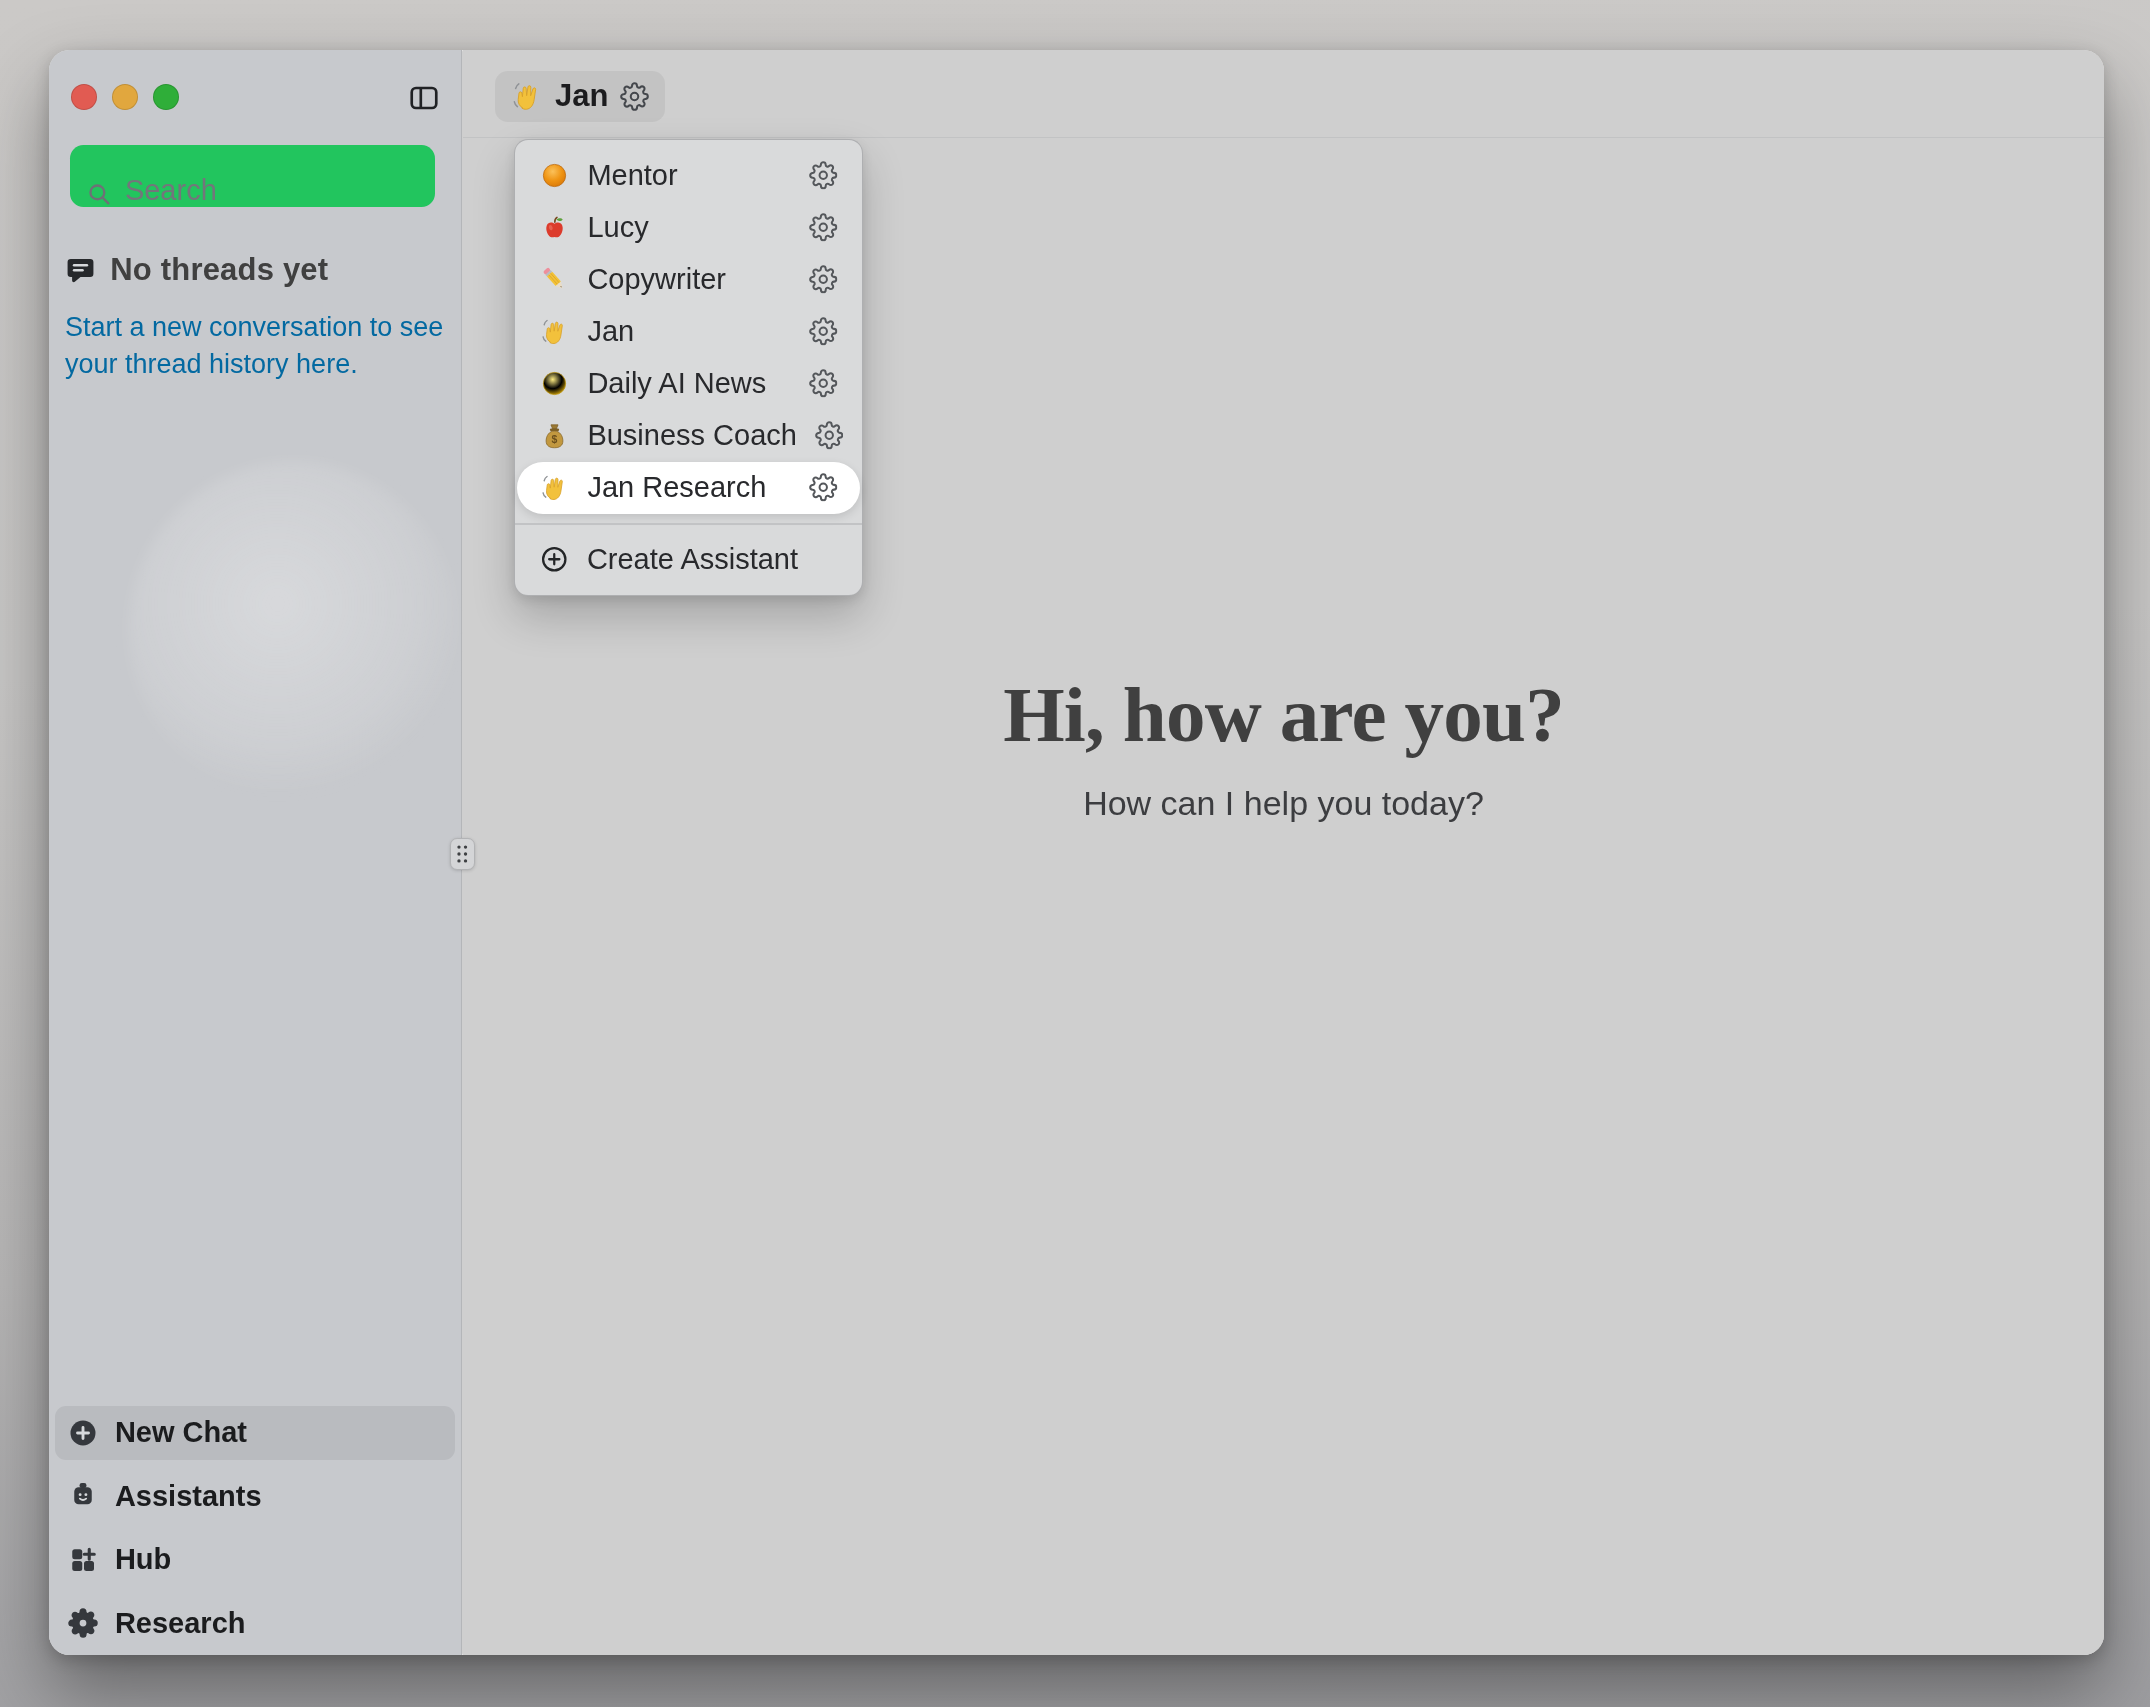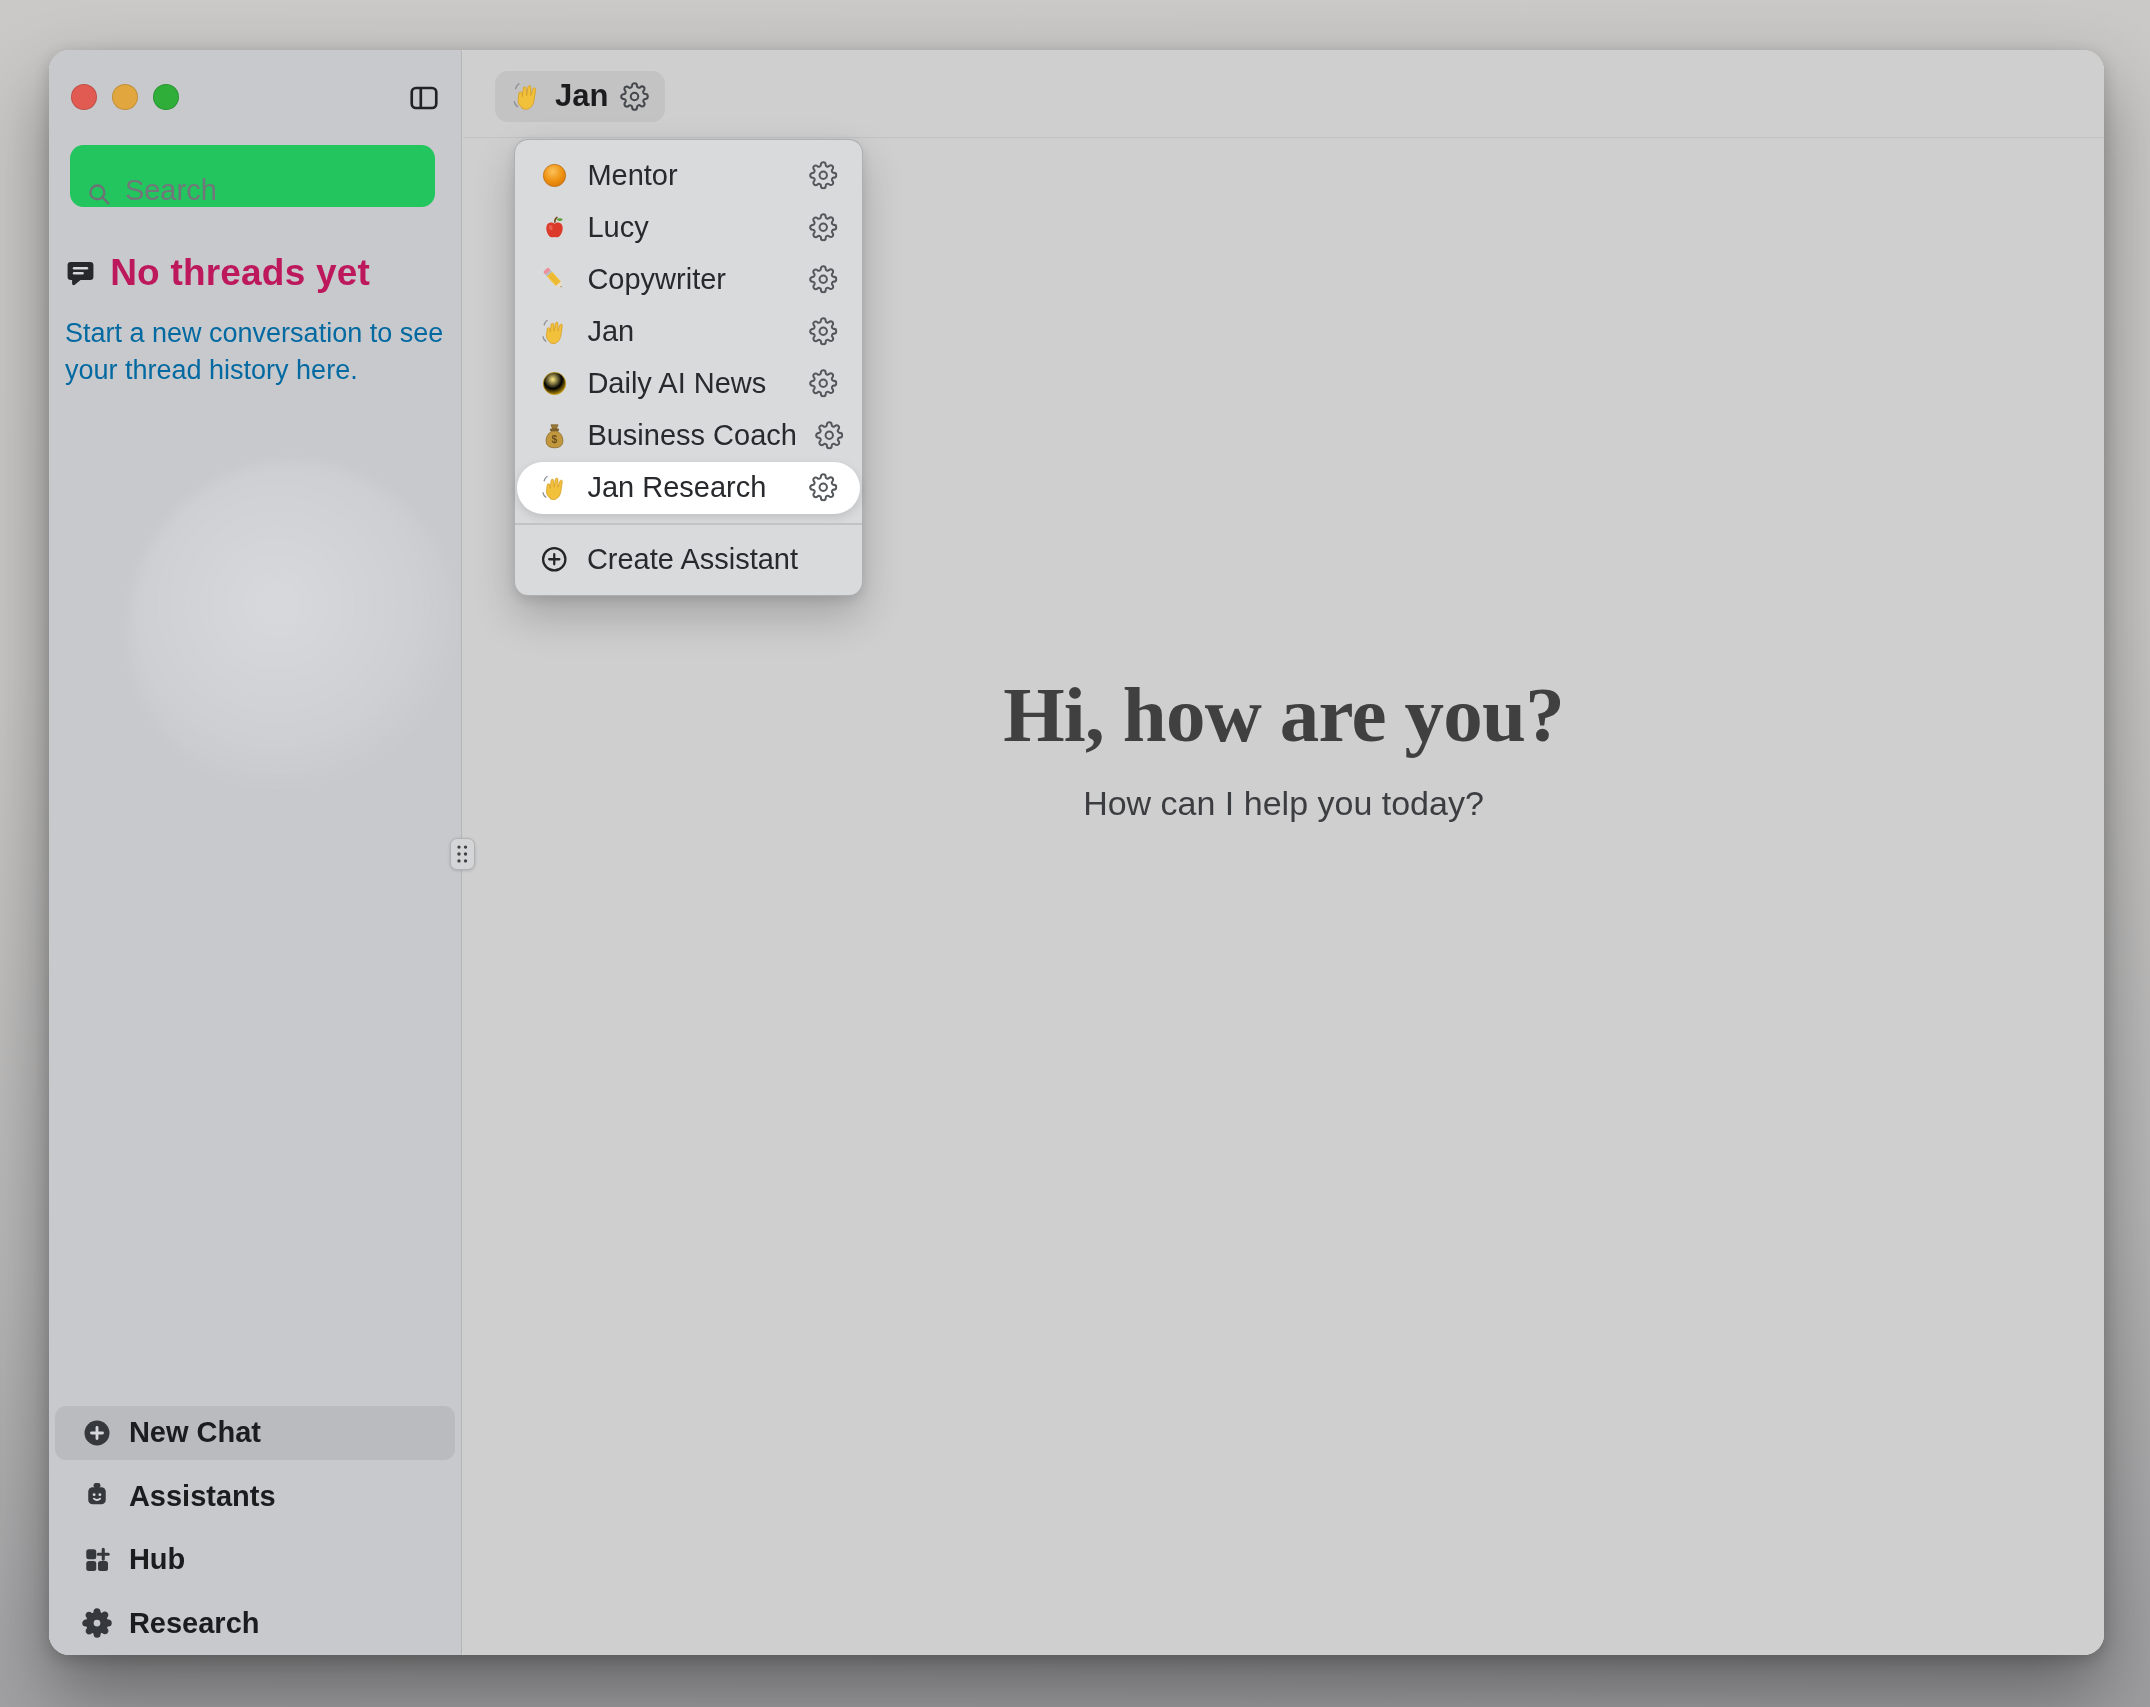--- a/index.html
+++ b/index.html
@@ -34,26 +34,26 @@
   }
   .search svg { width:26px; height:26px; color:#6e7176; flex:none; }
   .search input {
     flex:1; min-width:0; background:transparent; border:none; outline:none;
     font-family:inherit; font-size:29px; color:#3a3c3f;
   }
   .search input::placeholder { color:#73767b; }
   .empty { position:absolute; left:16px; top:202px; width:381px; }
   .empty-head { display:flex; align-items:center; gap:14.2px; }
   .empty-head svg { width:31px; height:31px; flex:none; }
-  .empty-title { font-size:37px; font-weight:700; color:#be185d; letter-spacing:0.2px; }
+  .empty-title { font-size:31px; font-weight:700; color:#404040; letter-spacing:0.2px; }
   .empty-desc { margin-top:21.3px; font-size:27px; line-height:37px; color:#0369a1; }
   .nav { position:absolute; left:6.3px; right:6.3px; bottom:4.7px; display:flex; flex-direction:column; gap:9.5px; }
   .nav-item {
     height:54px; border-radius:11px; display:flex; align-items:center; gap:16.6px;
-    padding-left:27px; cursor:pointer; background:transparent; border:none; text-align:left;
+    padding-left:13px; cursor:pointer; background:transparent; border:none; text-align:left;
   }
   .nav-item.active { background:#b9bbbf; }
   .nav-item svg { width:30px; height:30px; flex:none; }
   .nav-label { font-family:inherit; font-size:29px; font-weight:600; color:#1b1c1e; }
   .handle {
     position:absolute; left:401px; top:788px; width:24.5px; height:32px; z-index:6;
     background:#d4d5d7; border:0.8px solid #b2b3b5; border-radius:7.1px;
     box-shadow:0 0.8px 3.2px rgba(0,0,0,.16); display:flex; align-items:center; justify-content:center; cursor:col-resize;
   }
   

